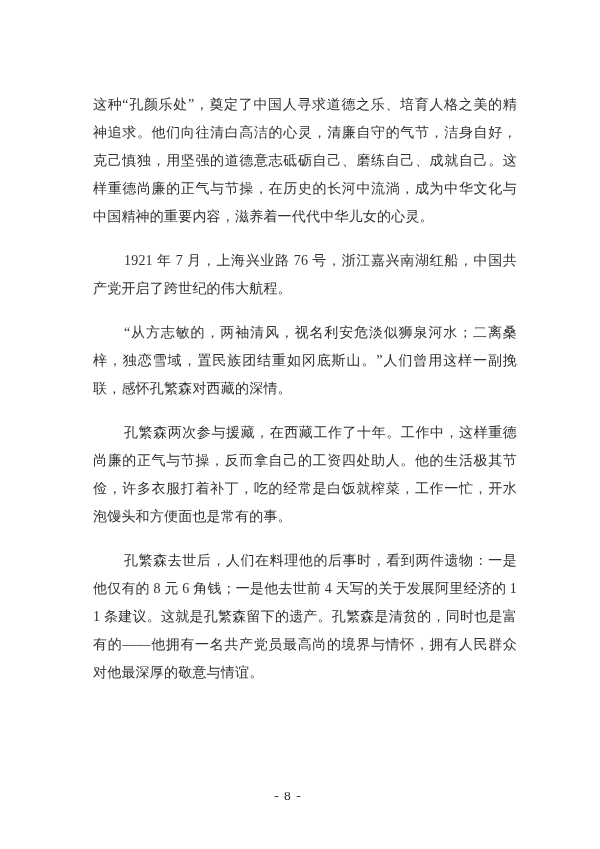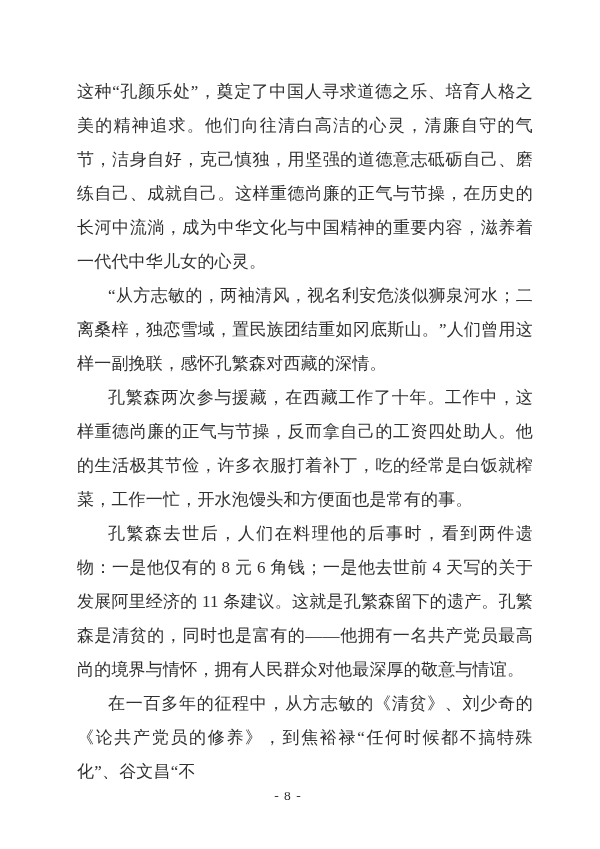--- a/index.html
+++ b/index.html
@@ -21,24 +21,24 @@
     font-family: "Liberation Serif", "DejaVu Serif", serif;
     color: var(--ink);
   }
   .text-block {
     position: absolute;
     left: 77px;
     top: 75px;
     width: 456px;
   }
   .para {
-    margin: 0;
+    margin: 16px;
     padding: 0;
-    font-size: 17px;
-    line-height: 34px;
+    font-size: 14px;
+    line-height: 28px;
     text-align: justify;
     letter-spacing: 0.2px;
     color: var(--ink);
     word-break: break-all;
   }
   .para.indent {
     text-indent: 31px;
   }
   .page-number {
     position: absolute;
@@ -50,19 +50,19 @@
     letter-spacing: 1px;
     color: var(--ink);
   }
 </style>
 </head>
 <body>
 
 <div class="page">
   <div class="text-block">
     <p class="para">这种“孔颜乐处”，奠定了中国人寻求道德之乐、培育人格之美的精神追求。他们向往清白高洁的心灵，清廉自守的气节，洁身自好，克己慎独，用坚强的道德意志砥砺自己、磨练自己、成就自己。这样重德尚廉的正气与节操，在历史的长河中流淌，成为中华文化与中国精神的重要内容，滋养着一代代中华儿女的心灵。</p>
+    <p class="para indent">1921 年 7 月，上海兴业路 76 号，浙江嘉兴南湖红船，中国共产党开启了跨世纪的伟大航程。</p>
     <p class="para indent">“从方志敏的，两袖清风，视名利安危淡似狮泉河水；二离桑梓，独恋雪域，置民族团结重如冈底斯山。”人们曾用这样一副挽联，感怀孔繁森对西藏的深情。</p>
     <p class="para indent">孔繁森两次参与援藏，在西藏工作了十年。工作中，这样重德尚廉的正气与节操，反而拿自己的工资四处助人。他的生活极其节俭，许多衣服打着补丁，吃的经常是白饭就榨菜，工作一忙，开水泡馒头和方便面也是常有的事。</p>
     <p class="para indent">孔繁森去世后，人们在料理他的后事时，看到两件遗物：一是他仅有的 8 元 6 角钱；一是他去世前 4 天写的关于发展阿里经济的 11 条建议。这就是孔繁森留下的遗产。孔繁森是清贫的，同时也是富有的——他拥有一名共产党员最高尚的境界与情怀，拥有人民群众对他最深厚的敬意与情谊。</p>
-    <p class="para indent">在一百多年的征程中，从方志敏的《清贫》、刘少奇的《论共产党员的修养》，到焦裕禄“任何时候都不搞特殊化”、谷文昌“不</p>
   </div>
   <div class="page-number">- 8 -</div>
 </div>
 
 </body></html>

